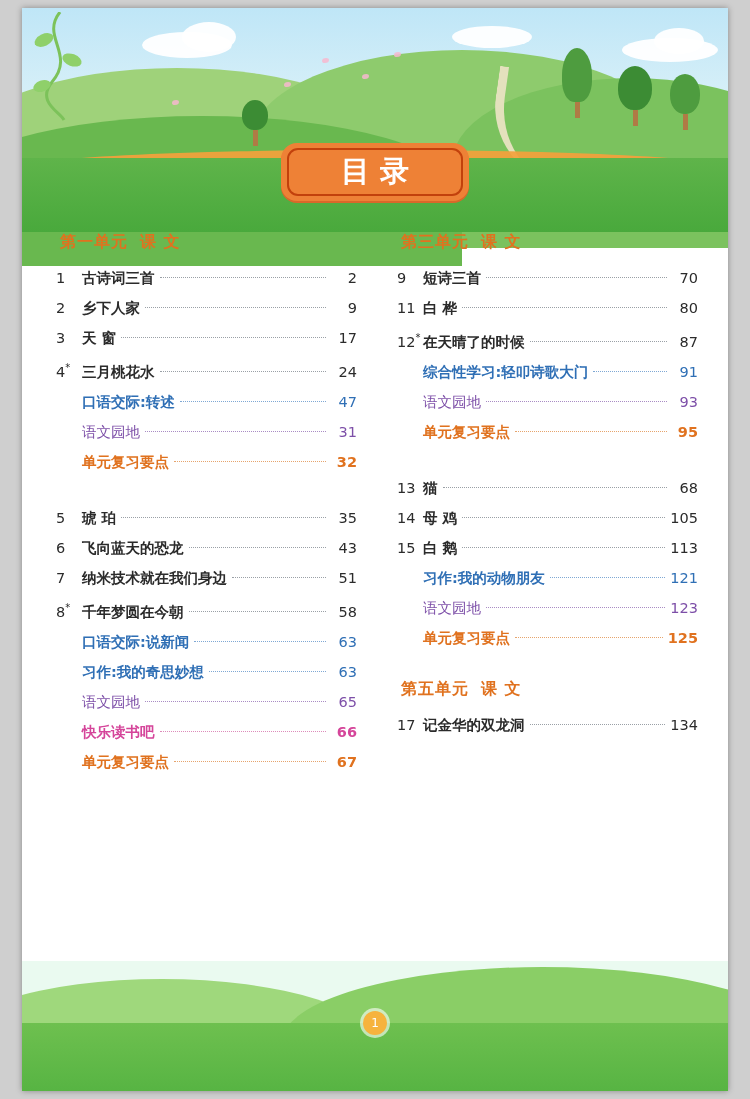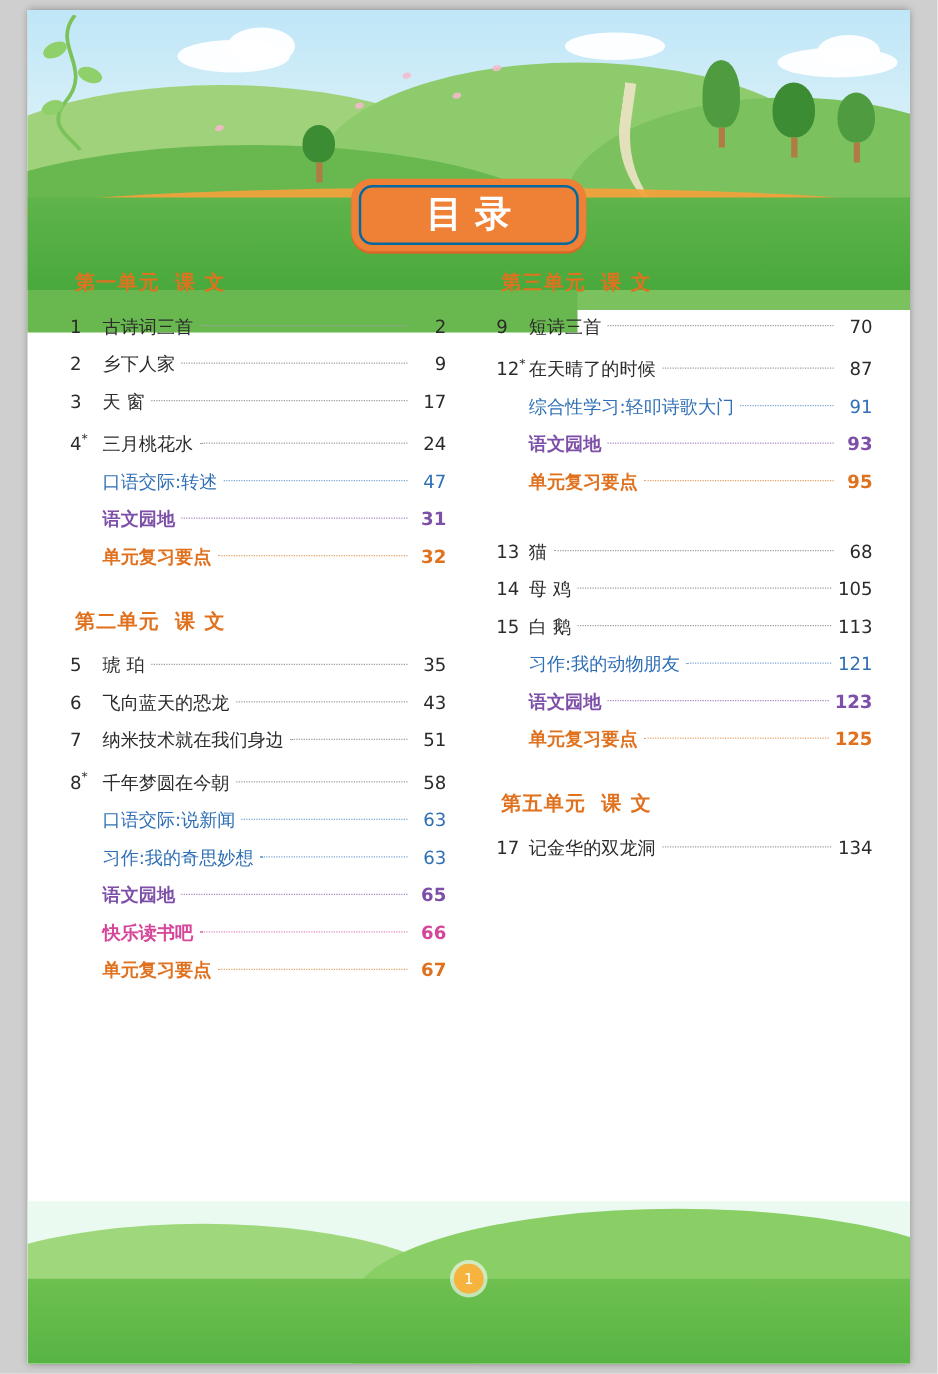--- a/index.html
+++ b/index.html
@@ -51,61 +51,61 @@
   .vine{position:absolute;left:8px;top:4px;width:60px;height:110px;}
   
   .title-wrap{
     position:absolute;left:50%;top:135px;transform:translateX(-50%);
     width:188px;height:58px;
     background:#ee8136;border-radius:16px;
     box-shadow:0 2px 0 #d9682a;
     display:flex;align-items:center;justify-content:center;
   }
   .title-inner{
-    width:172px;height:44px;border:2px solid #0369a1;border-radius:11px;
+    width:172px;height:44px;border:2px solid #c2410c;border-radius:11px;
     display:flex;align-items:center;justify-content:center;
   }
   .title-inner span{
     color:#ffffff;font-size:29px;font-weight:bold;letter-spacing:10px;
     text-indent:10px;font-family:"DejaVu Sans",sans-serif;
   }
   
   .content{
-    position:absolute;left:0;top:192px;width:100%;height:760px;
+    position:absolute;left:0;top:208px;width:100%;height:760px;
     display:flex;
   }
   .col{width:50%;box-sizing:border-box;padding:0 26px;}
   .col.left{padding-left:34px;padding-right:18px;}
   .col.right{padding-left:22px;padding-right:30px;}
   .unit{margin-bottom:6px;}
   .unit-head{
     font-size:16px;font-weight:bold;color:#e0721f;
     letter-spacing:1px;margin:16px 0 10px 4px;
     font-family:"DejaVu Sans",sans-serif;
   }
   .unit-head .gap{display:inline-block;width:12px;}
   .row{
     display:flex;align-items:baseline;
     font-size:14.5px;line-height:30px;
     font-family:"DejaVu Sans",sans-serif;
     color:#2b2b2b;
   }
   .num{width:26px;flex:none;text-align:left;color:#2b2b2b;}
-  .label{white-space:nowrap;}
+  .label{white-space:nowrap;font-weight:bold;}
   .dots{
     flex:1;margin:0 5px;
     border-bottom:1.6px dotted #9aa0a6;
     transform:translateY(-5px);
     min-width:12px;
   }
   .pg{flex:none;text-align:right;min-width:26px;color:#2b2b2b;}
   
   .row.blue .label,.row.blue .pg{color:#2f6fb5;}
   .row.blue .dots{border-bottom-color:#7fa8d4;}
-  .row.purple .label,.row.purple .pg{color:#7d4fa8;font-weight:bold;}
+  .row.purple .label,.row.purple .pg{color:#7d4fa8;font-weight:normal;}
   .row.purple .dots{border-bottom-color:#a98cc4;}
   .row.pink .label,.row.pink .pg{color:#d5459a;font-weight:bold;}
   .row.pink .dots{border-bottom-color:#dd8cba;}
   .row.orange .label,.row.orange .pg{color:#e0721f;font-weight:bold;}
   .row.orange .dots{border-bottom-color:#e6a46d;}
   .sup{font-size:10px;vertical-align:super;}
   
   .bottom{
     position:absolute;left:0;bottom:0;width:100%;height:130px;
     background:#eafaf0;overflow:hidden;
@@ -226,23 +226,20 @@
           </div>
         <div class="row orange">
             <span class="num"></span>
             <span class="label">单元复习要点</span>
             <span class="dots"></span>
             <span class="pg">32</span>
           </div>
       </div>
 
       <div class="unit" style="margin-top:26px;">
-        <div class="unit-head">
-          <span>第二单元</span><span class="gap"></span><span>课 文</span>
-        </div>
         <div class="row">
             <span class="num">5</span>
             <span class="label">琥 珀</span>
             <span class="dots"></span>
             <span class="pg">35</span>
           </div>
         <div class="row">
             <span class="num">6</span>
             <span class="label">飞向蓝天的恐龙</span>
             <span class="dots"></span>
@@ -299,20 +296,26 @@
         <div class="unit-head">
           <span>第三单元</span><span class="gap"></span><span>课 文</span>
         </div>
         <div class="row">
             <span class="num">9</span>
             <span class="label">短诗三首</span>
             <span class="dots"></span>
             <span class="pg">70</span>
           </div>
         <div class="row">
+            <span class="num">11</span>
+            <span class="label">白 桦</span>
+            <span class="dots"></span>
+            <span class="pg">80</span>
+          </div>
+        <div class="row">
             <span class="num"><span>12</span><span class="sup">*</span></span>
             <span class="label">在天晴了的时候</span>
             <span class="dots"></span>
             <span class="pg">87</span>
           </div>
         <div class="row blue">
             <span class="num"></span>
             <span class="label">综合性学习:轻叩诗歌大门</span>
             <span class="dots"></span>
             <span class="pg">91</span>

